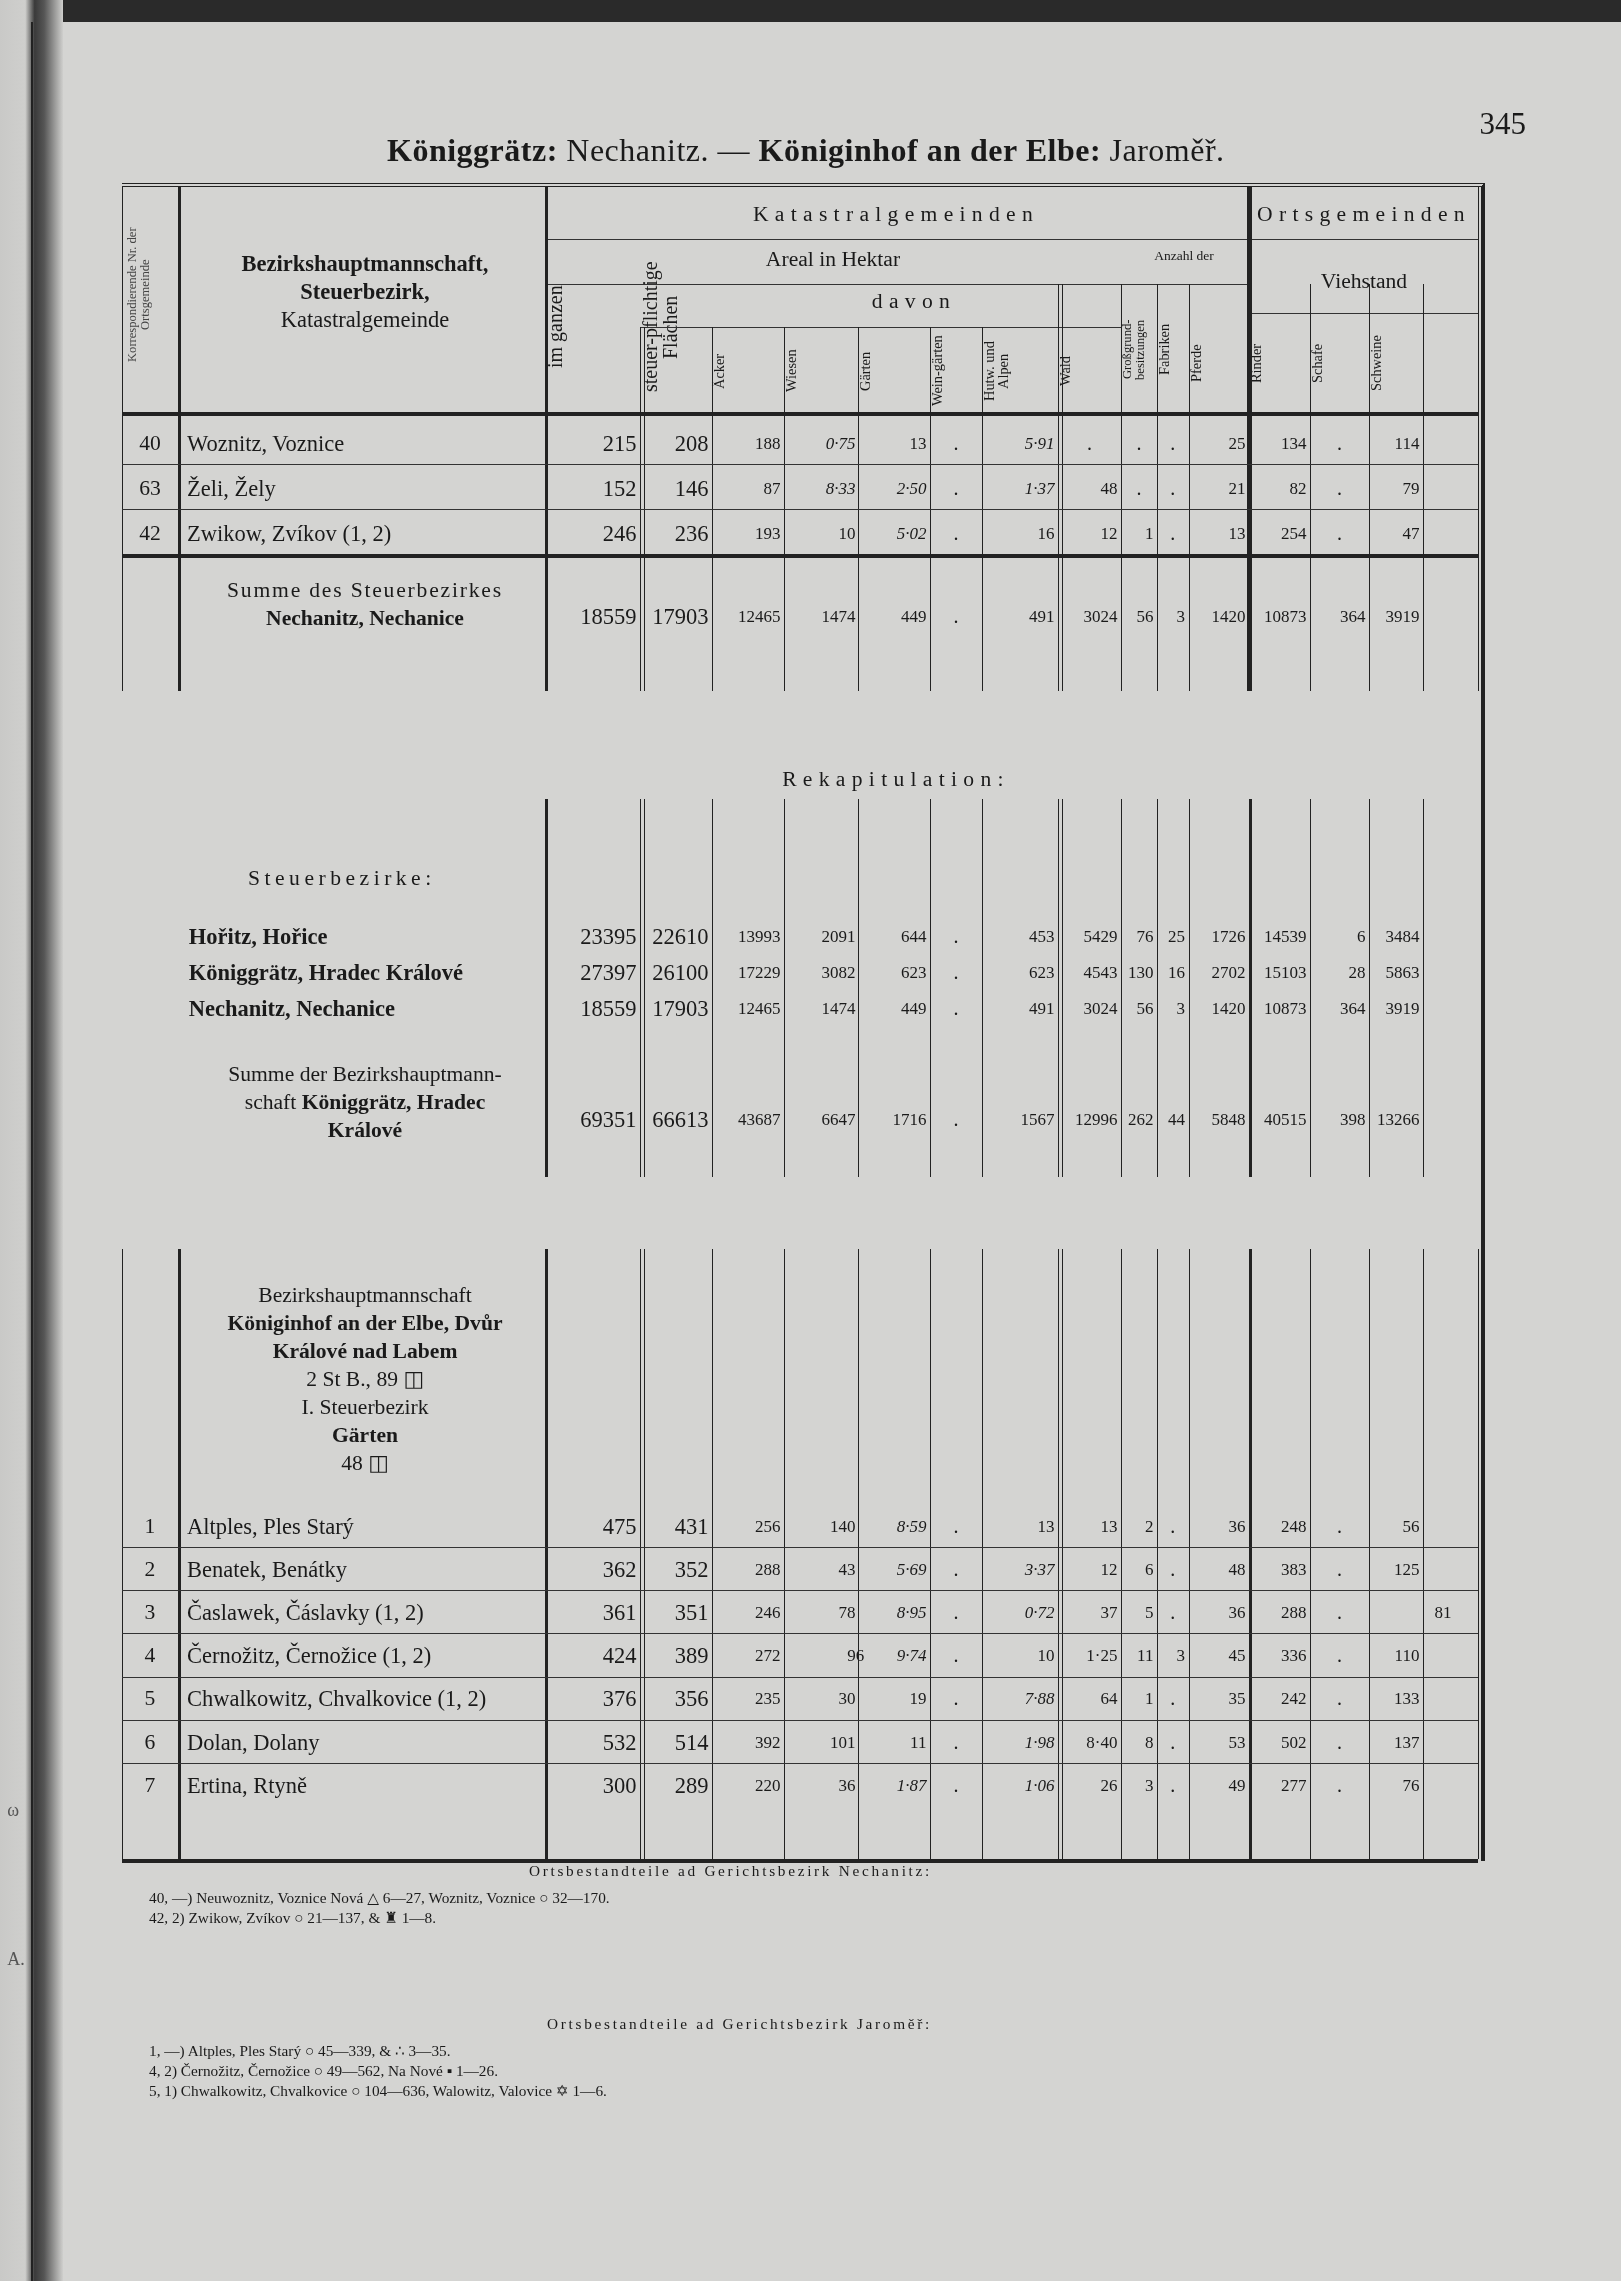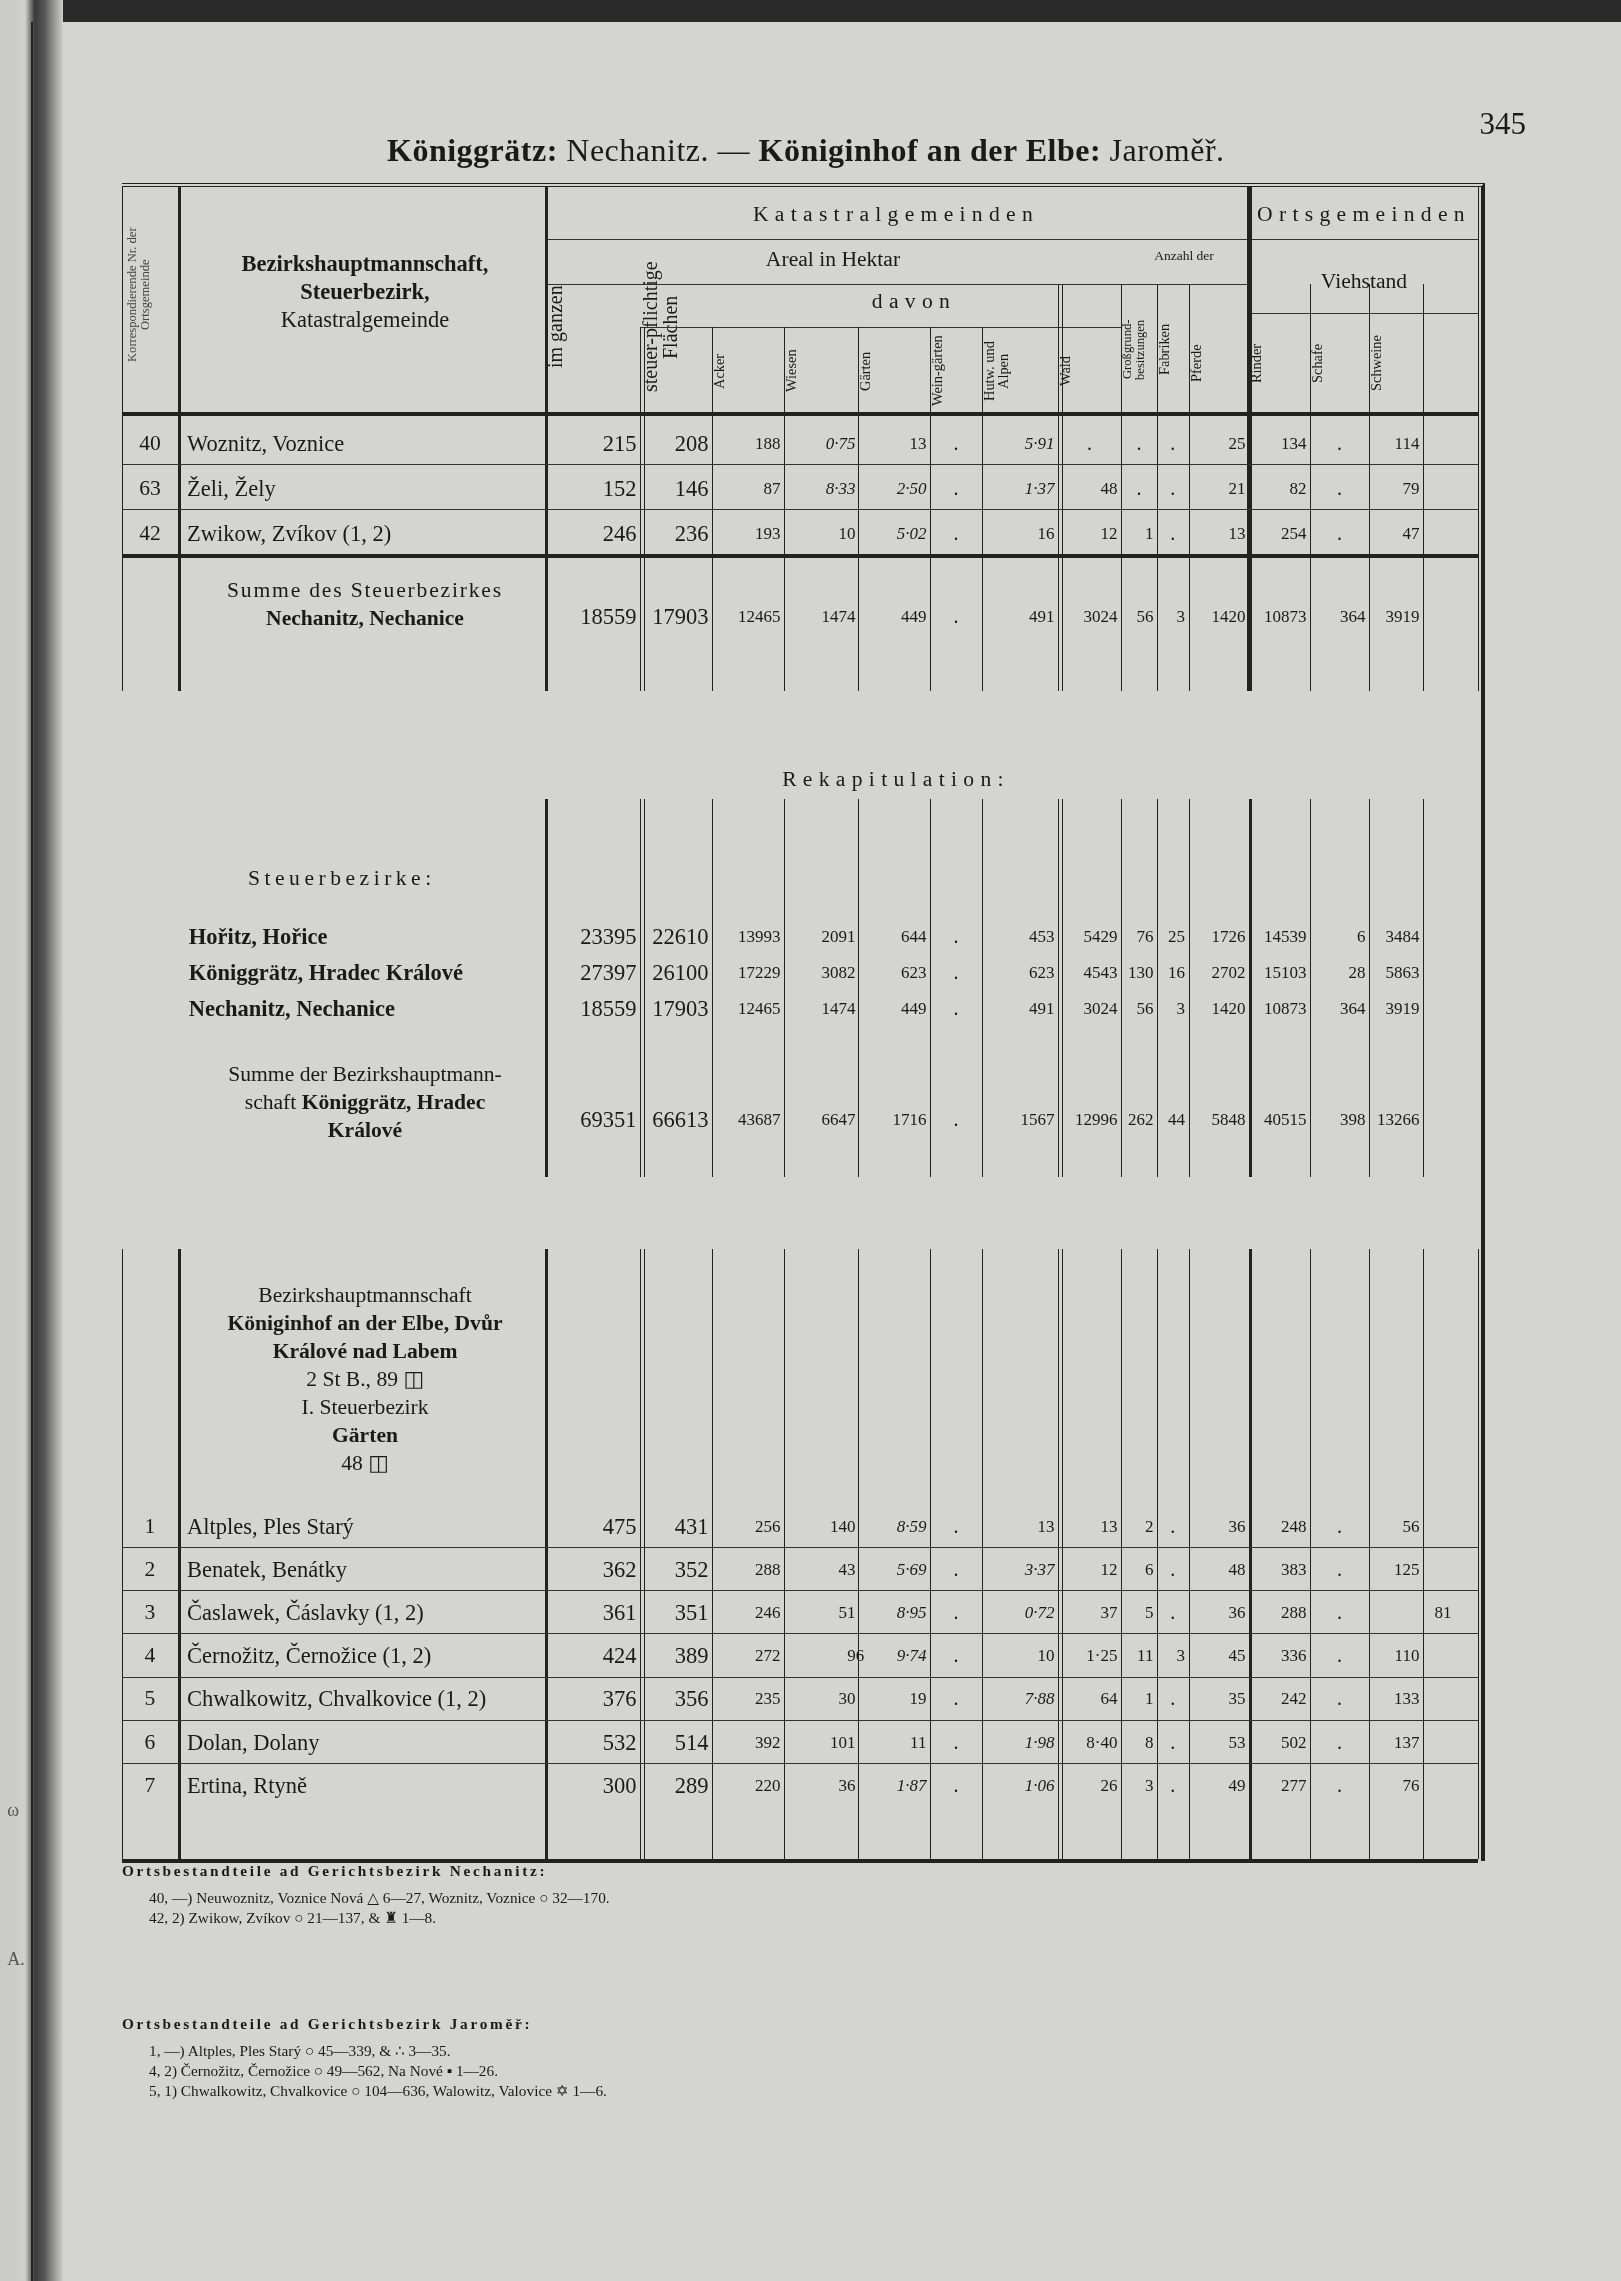--- a/index.html
+++ b/index.html
@@ -39,21 +39,21 @@
   .cell.it { font-style:italic; }
   .cell.idx { text-align:center; font-size:21.6px; padding:0; }
   .cell.name { text-align:left; font-size:22.5px; padding-left:9px; }
   .cell.dot { text-align:center; padding:0; font-size:20px; }
 
   .block { position:absolute; text-align:center; font-size:21.6px; line-height:1.3; }
   .block b { font-weight:bold; }
   .spaced-text { letter-spacing:5.4px; }
 
   .footnotes { position:absolute; font-size:15.3px; line-height:1.3; }
-  .footnotes .fn-title { text-align:left; letter-spacing:2.7px; margin-bottom:7.2px;font-weight:bold; }
+  .footnotes .fn-title { text-align:right; letter-spacing:2.7px; margin-bottom:7.2px; }
 </style>
 </head>
 <body>
 
 <div class="scan-edge-top"></div>
 <div class="scan-edge-left"></div>
 <div class="margin-line"></div>
 <div class="margin-mark" style="top:1800px;">ω</div>
 <div class="margin-mark" style="top:1949px;">A.</div>
 
@@ -297,21 +297,21 @@
         <div class="cell sm" style="left: 1127px; width: 61px;">383</div>
         <div class="cell dot" style="left: 1188px; width: 59px;">.</div>
         <div class="cell sm" style="left: 1247px; width: 54px;">125</div>
       </div>
       <div class="row" style="top: 1405px;">
         <div class="cell idx" style="left: 0px; width: 56px;">3</div>
         <div class="cell name" style="left: 56px; width: 367px;">Časlawek, Čáslavky (1, 2)</div>
         <div class="cell num" style="left: 423px; width: 95px;">361</div>
         <div class="cell num" style="left: 518px; width: 72px;">351</div>
         <div class="cell sm" style="left: 590px; width: 72px;">246</div>
-        <div class="cell sm" style="left: 662px; width: 75px;">51</div>
+        <div class="cell sm" style="left: 662px; width: 75px;">78</div>
         <div class="cell sm it" style="left: 736px; width: 72px;">8·95</div>
         <div class="cell dot" style="left: 808px; width: 52px;">.</div>
         <div class="cell sm it" style="left: 860px; width: 76px;">0·72</div>
         <div class="cell sm" style="left: 936px; width: 63px;">37</div>
         <div class="cell sm" style="left: 999px; width: 36px;">5</div>
         <div class="cell dot" style="left: 1035px; width: 31.5px;">.</div>
         <div class="cell sm" style="left: 1067px; width: 60px;">36</div>
         <div class="cell sm" style="left: 1127px; width: 61px;">288</div>
         <div class="cell dot" style="left: 1188px; width: 59px;">.</div>
         <div class="cell sm" style="left: 1247px; width: 54px; margin-left: 32px;">81</div>

